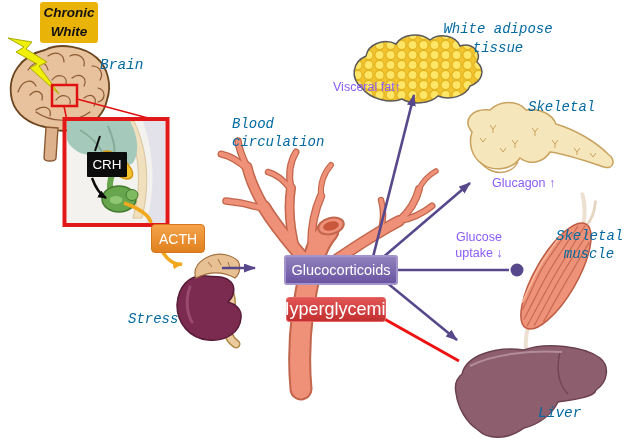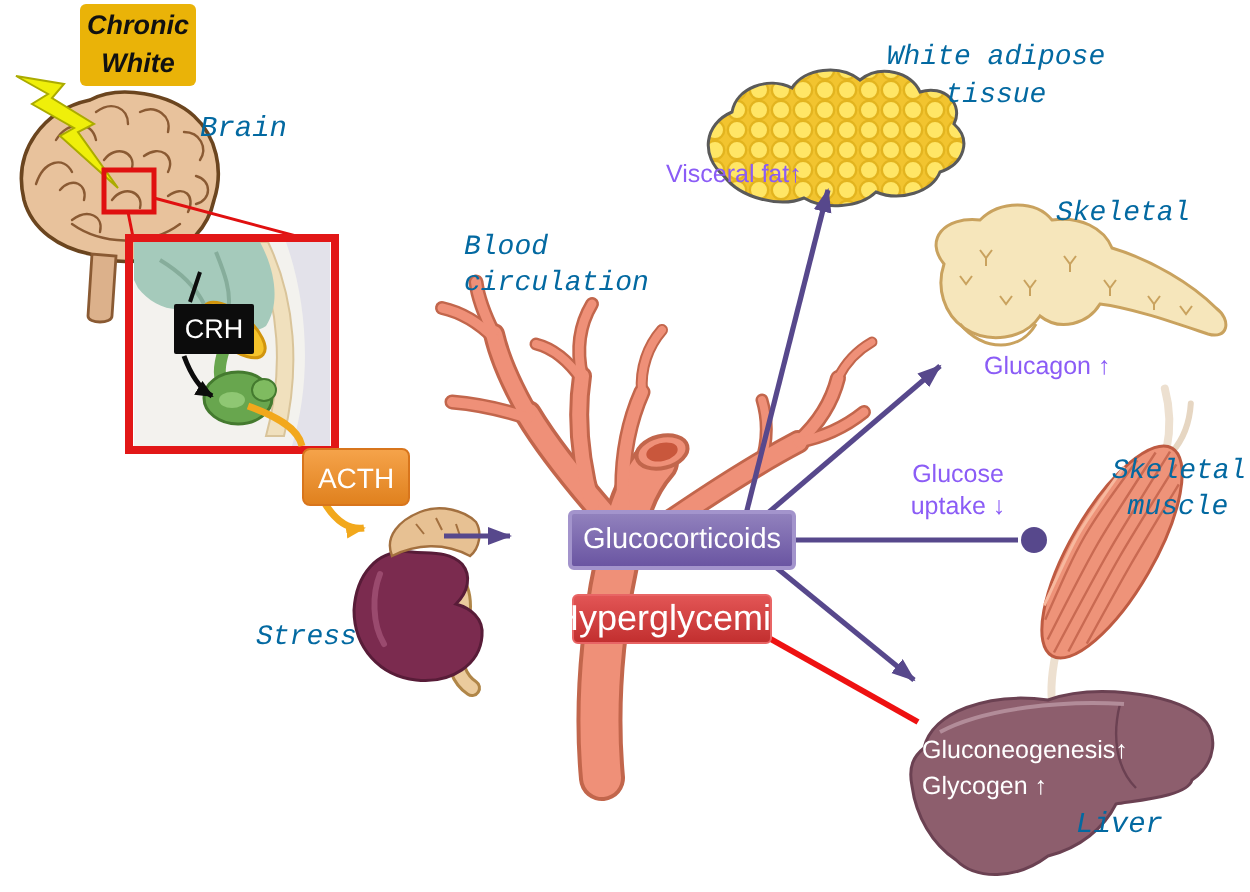--- a/index.html
+++ b/index.html
@@ -252,19 +252,15 @@
 
   <div class="lbl fx ctr" id="uptake-lbl">
     <span>Glucose</span><br>
     <span>uptake ↓</span>
   </div>
   <div class="lbl organ ctr" id="muscle-lbl">
     <span>Skeletal</span><br>
     <span>muscle</span>
   </div>
 
-  <div id="liver-fx">
-    <span>Gluconeogenesis↑</span><br>
-    <span>Glycogen ↑</span>
-  </div>
   <div class="lbl organ" id="liver-lbl">Liver</div>
 
 </div>
 
 </body></html>

